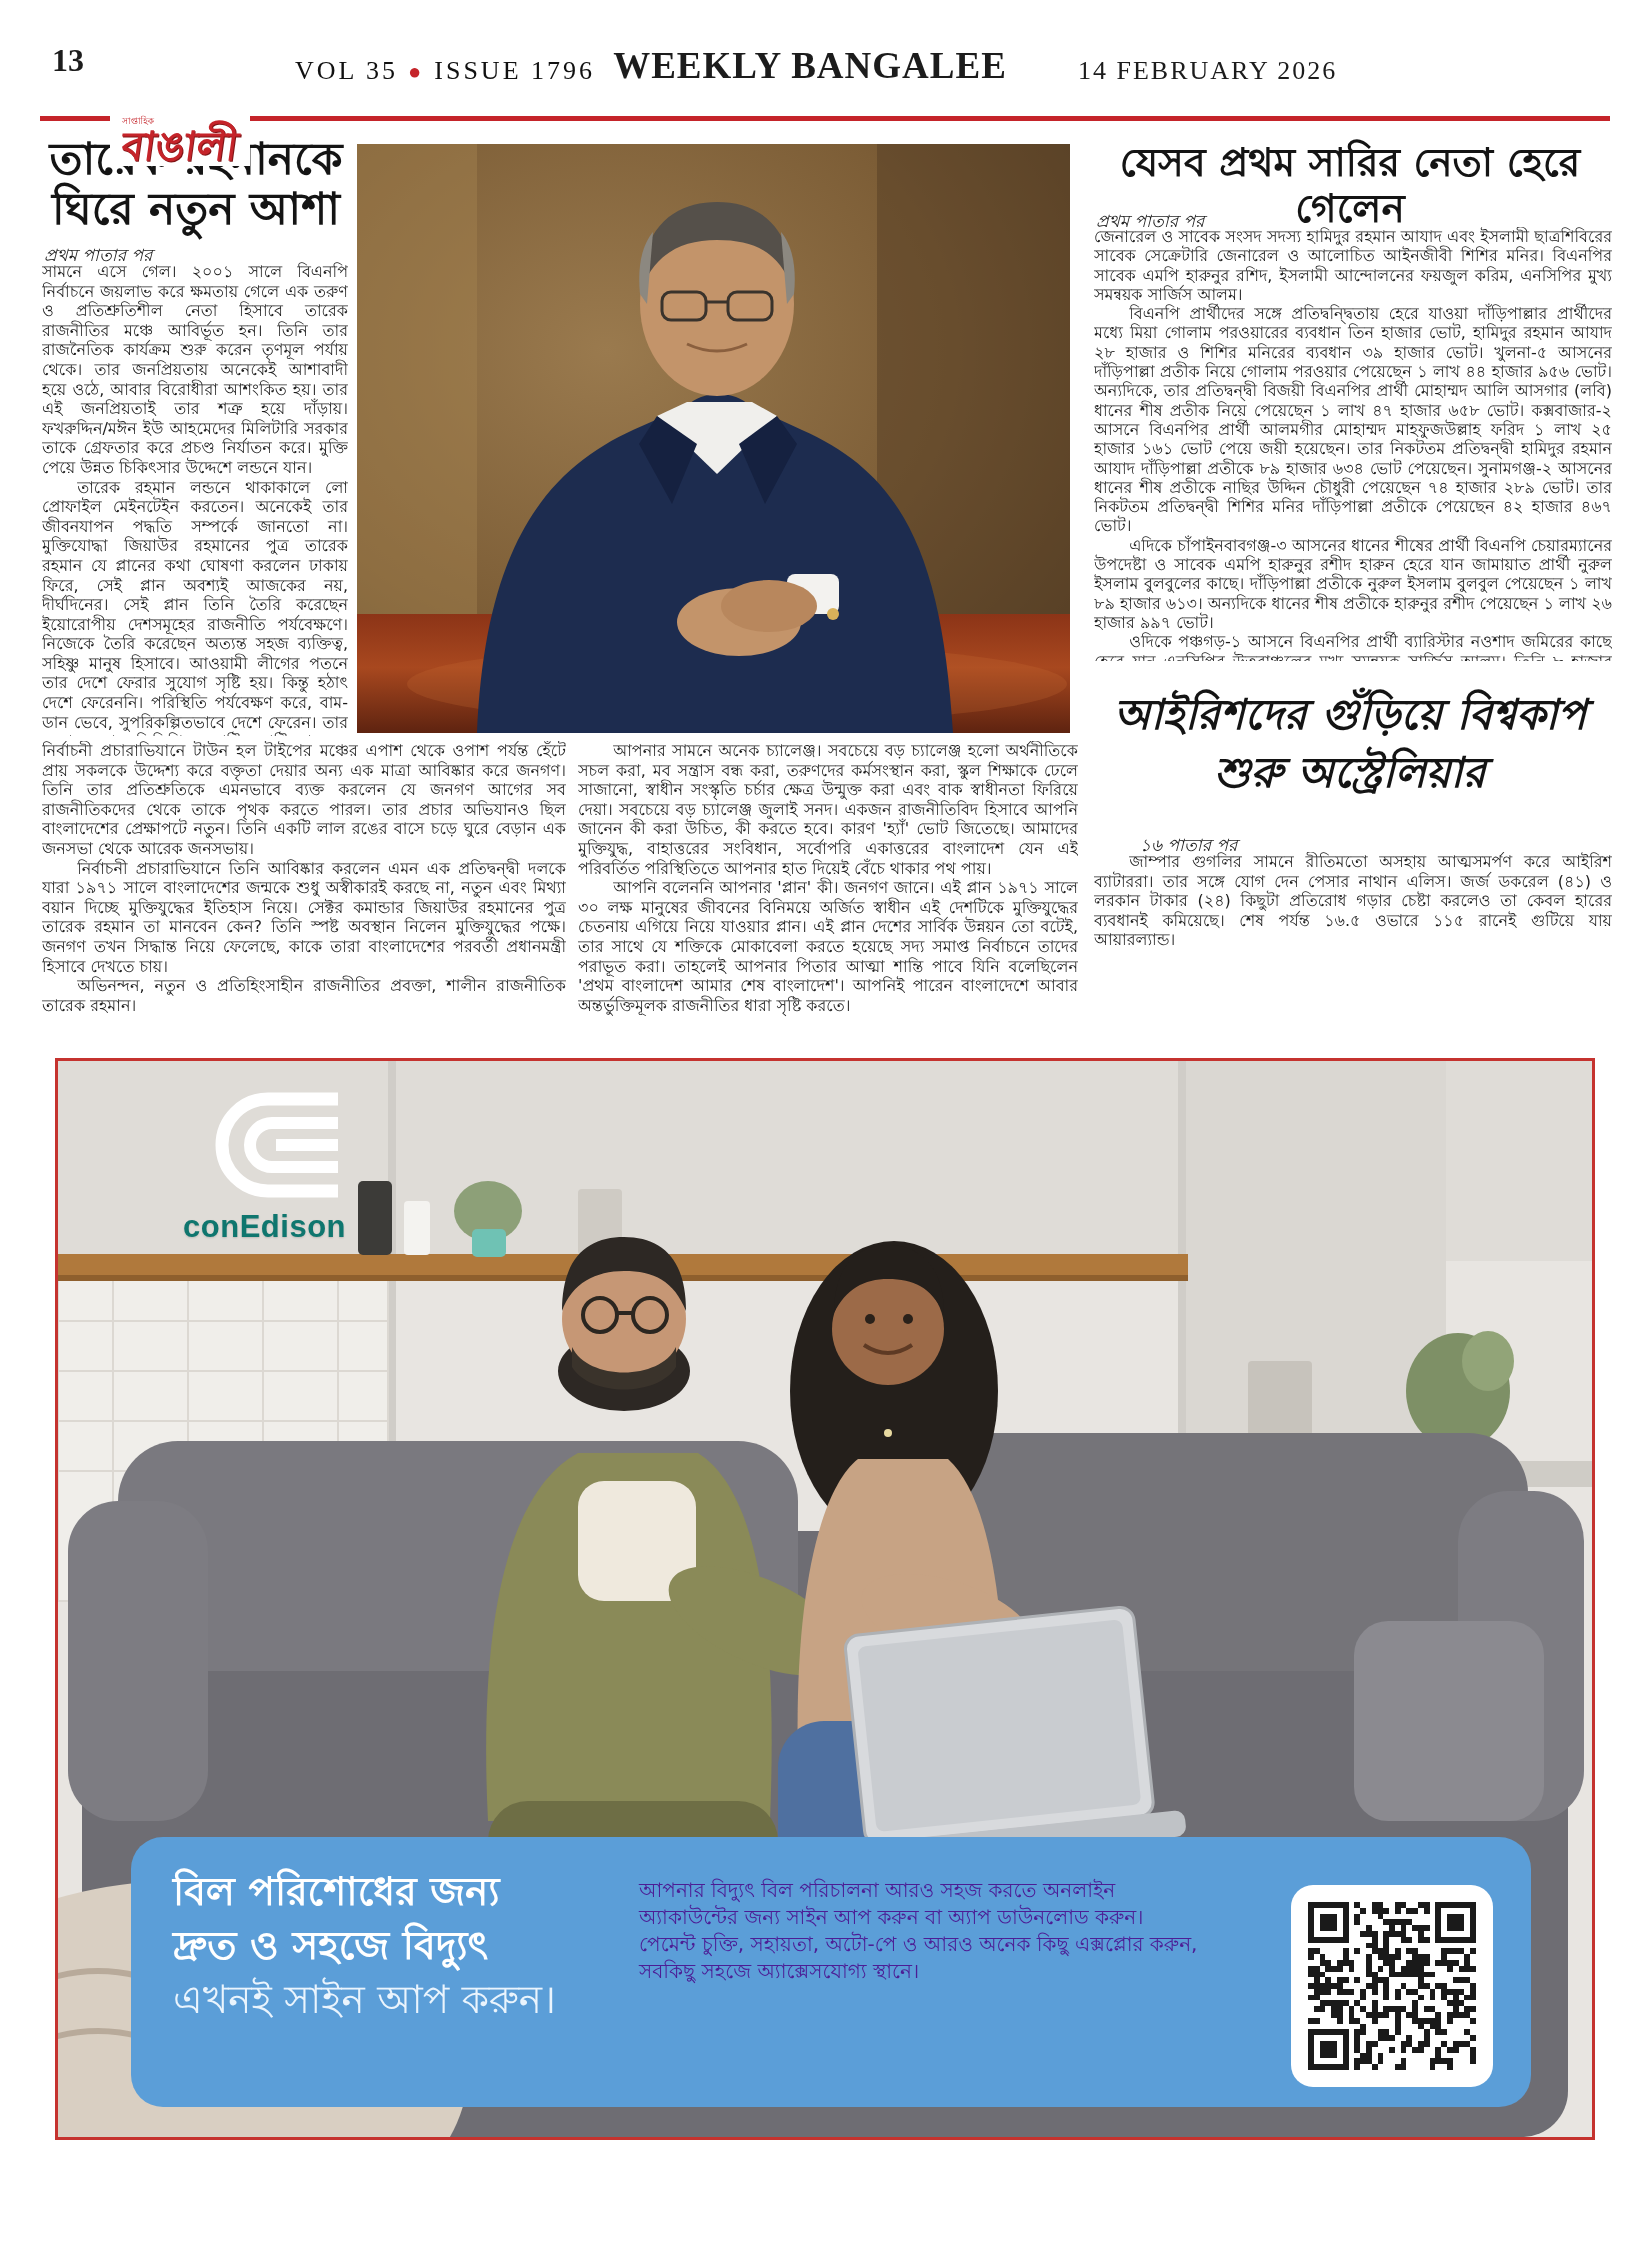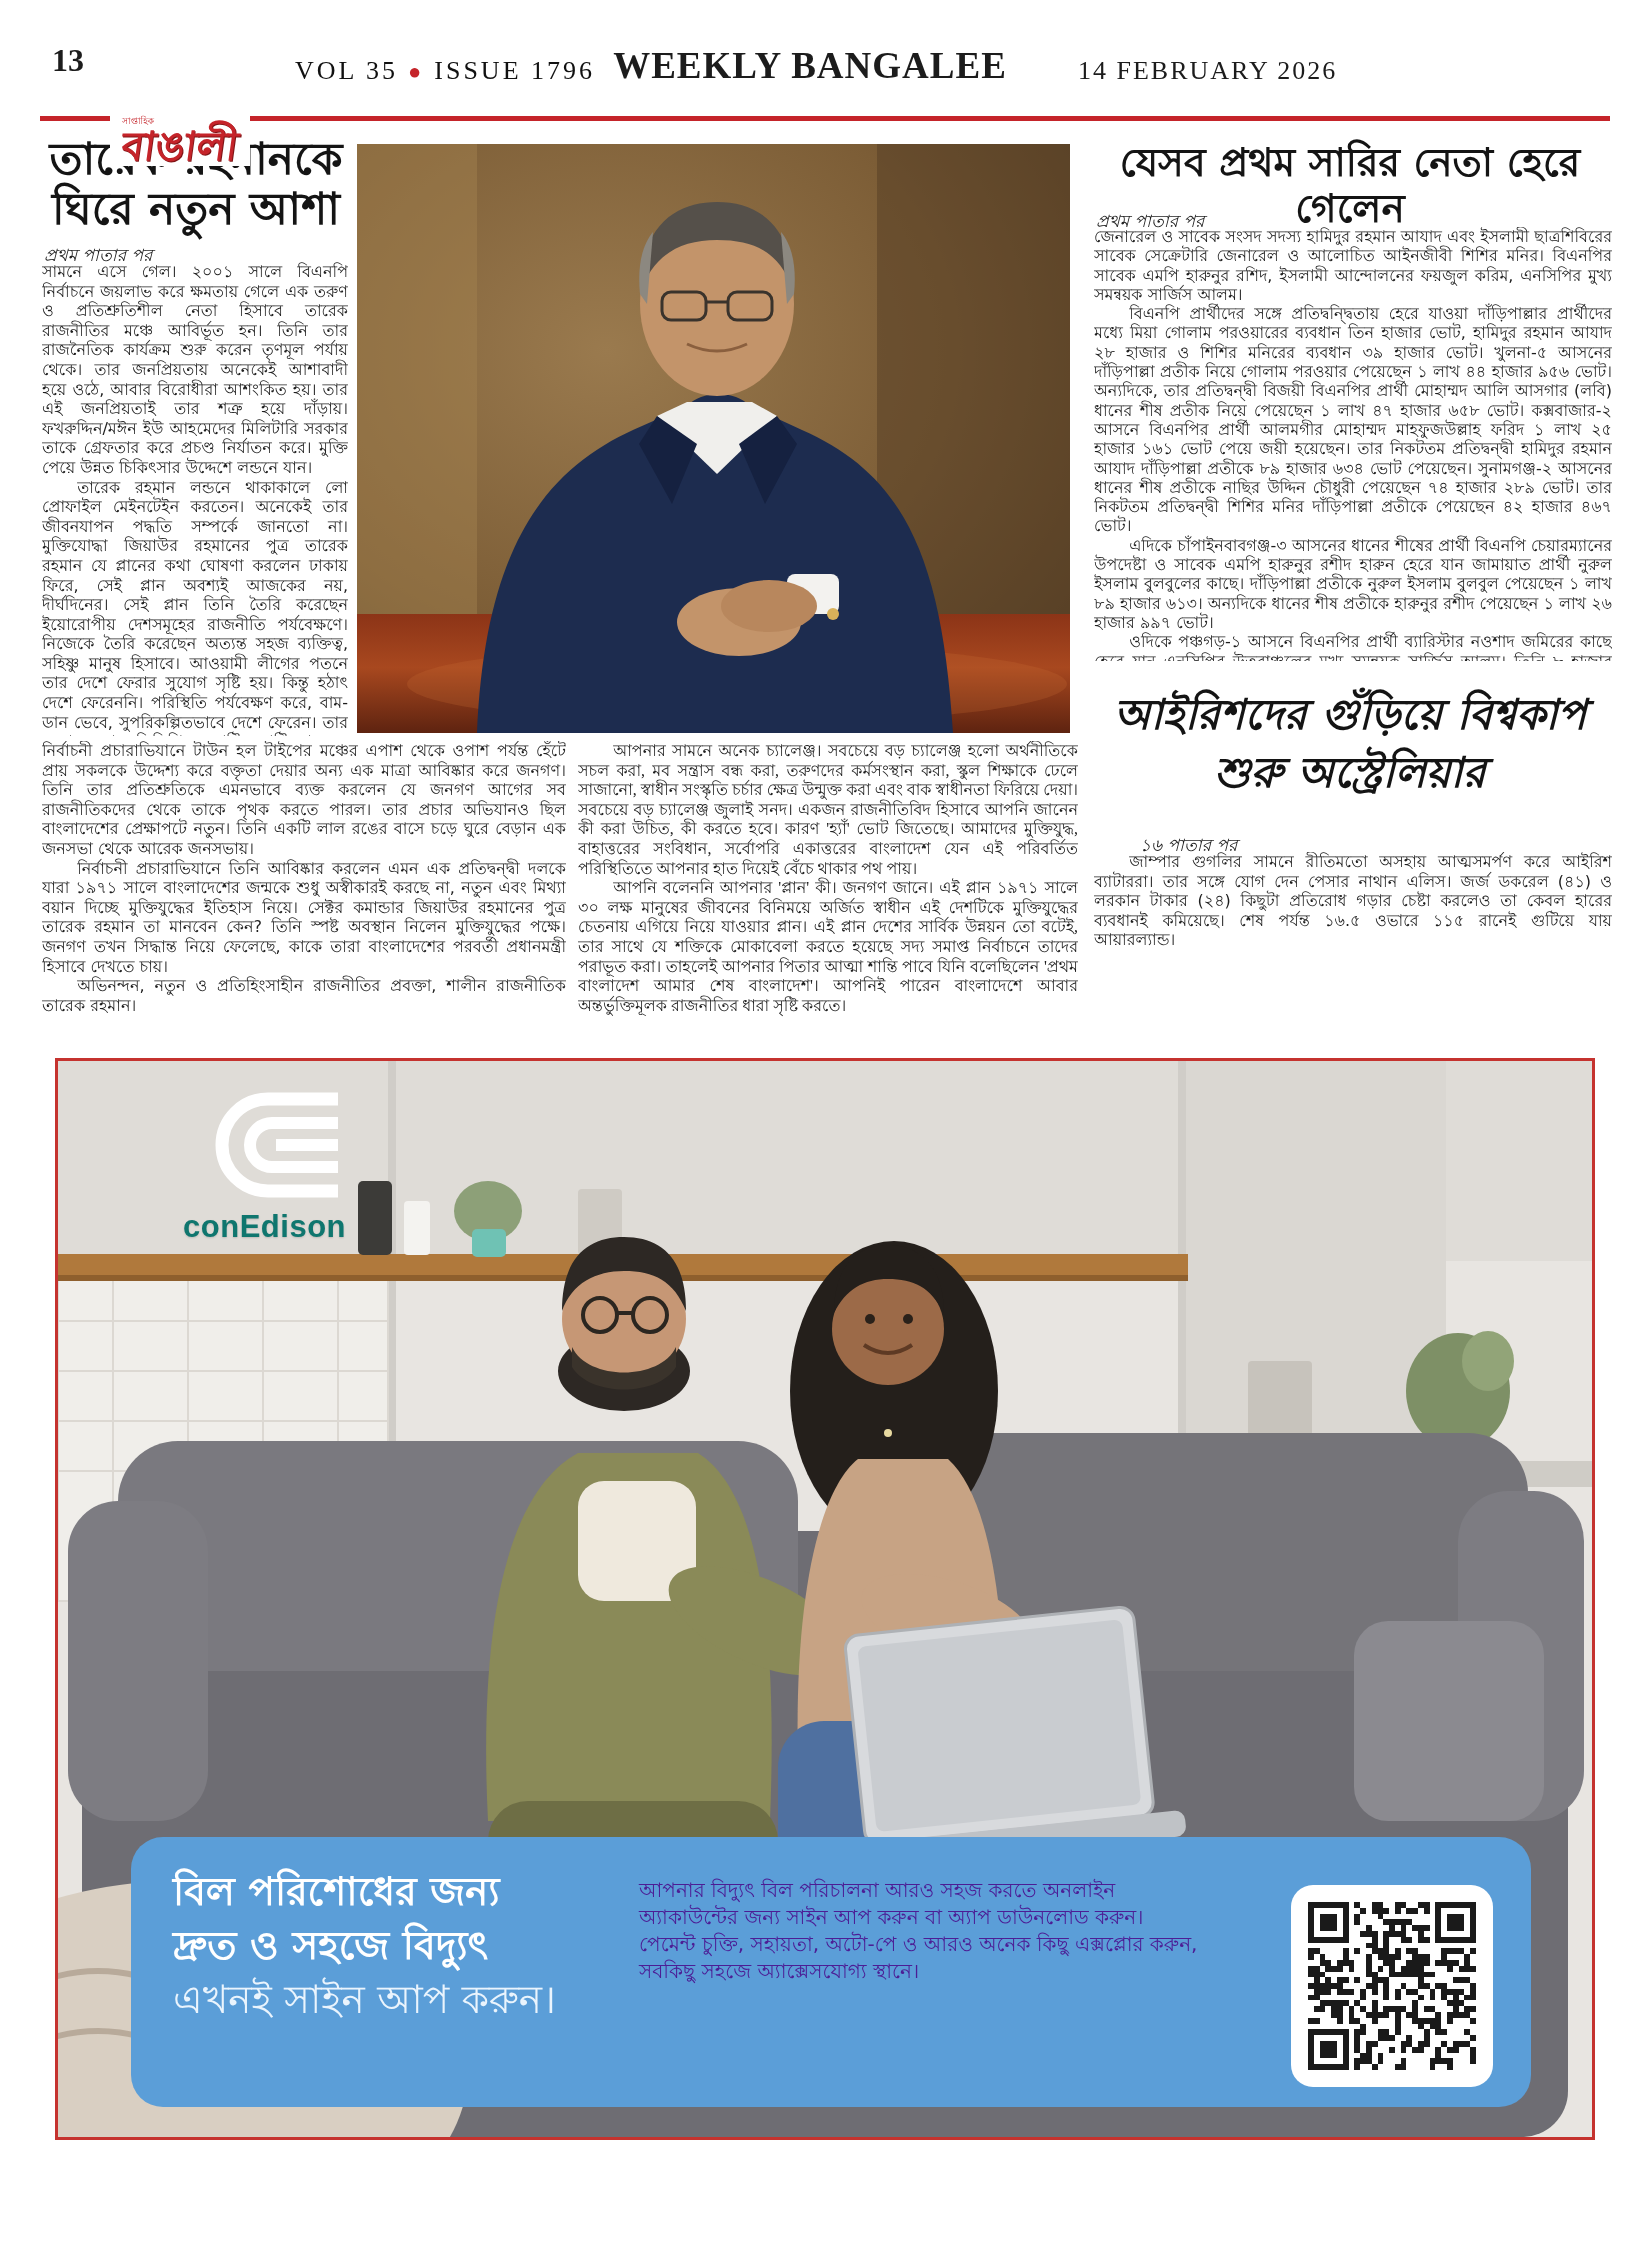--- a/index.html
+++ b/index.html
@@ -30,21 +30,21 @@
   .h-a3{left:1088px;top:686px;width:524px;font-size:42px;line-height:58px;font-style:italic;}
   .dateline{font-style:italic;font-size:17px;color:#222;}
   .d1{left:44px;top:242px;}
   .d2{left:1096px;top:208px;}
   .d3{left:1140px;top:832px;}
   .bodycol{font-size:16px;line-height:19.6px;text-align:justify;overflow:hidden;color:#1e1e1e;}
   .bodycol p{margin:0;}
   .bodycol p + p{text-indent:2.2em;}
   .c1{left:42px;top:262px;width:306px;height:474px;}
   .c2{left:42px;top:741px;width:524px;height:280px;}
-  .c3{left:578px;top:741px;width:500px;height:280px;font-family:Liberation Serif, serif;}
+  .c3{left:578px;top:741px;width:500px;height:280px;}
   .b2{left:1094px;top:227px;width:518px;height:434px;line-height:19.3px;}
   .b3{left:1094px;top:852px;width:518px;height:170px;}
   .b3 p{text-indent:2.2em;}
   
   .photo1{left:357px;top:144px;width:713px;height:589px;overflow:hidden;background:#6b4f2e;}
   
   .ad{left:55px;top:1058px;width:1540px;height:1082px;border:3px solid #c5332f;overflow:hidden;background:#e8e5e1;}
   .adscene{position:absolute;left:0;top:0;width:100%;height:100%;}
   .brand{position:absolute;left:58px;top:26px;width:230px;text-align:right;color:#0f766e;}
   .brand .word{font:700 31px "Liberation Sans",sans-serif;letter-spacing:.5px;text-shadow:0 1px 2px rgba(0,0,0,.15);}

